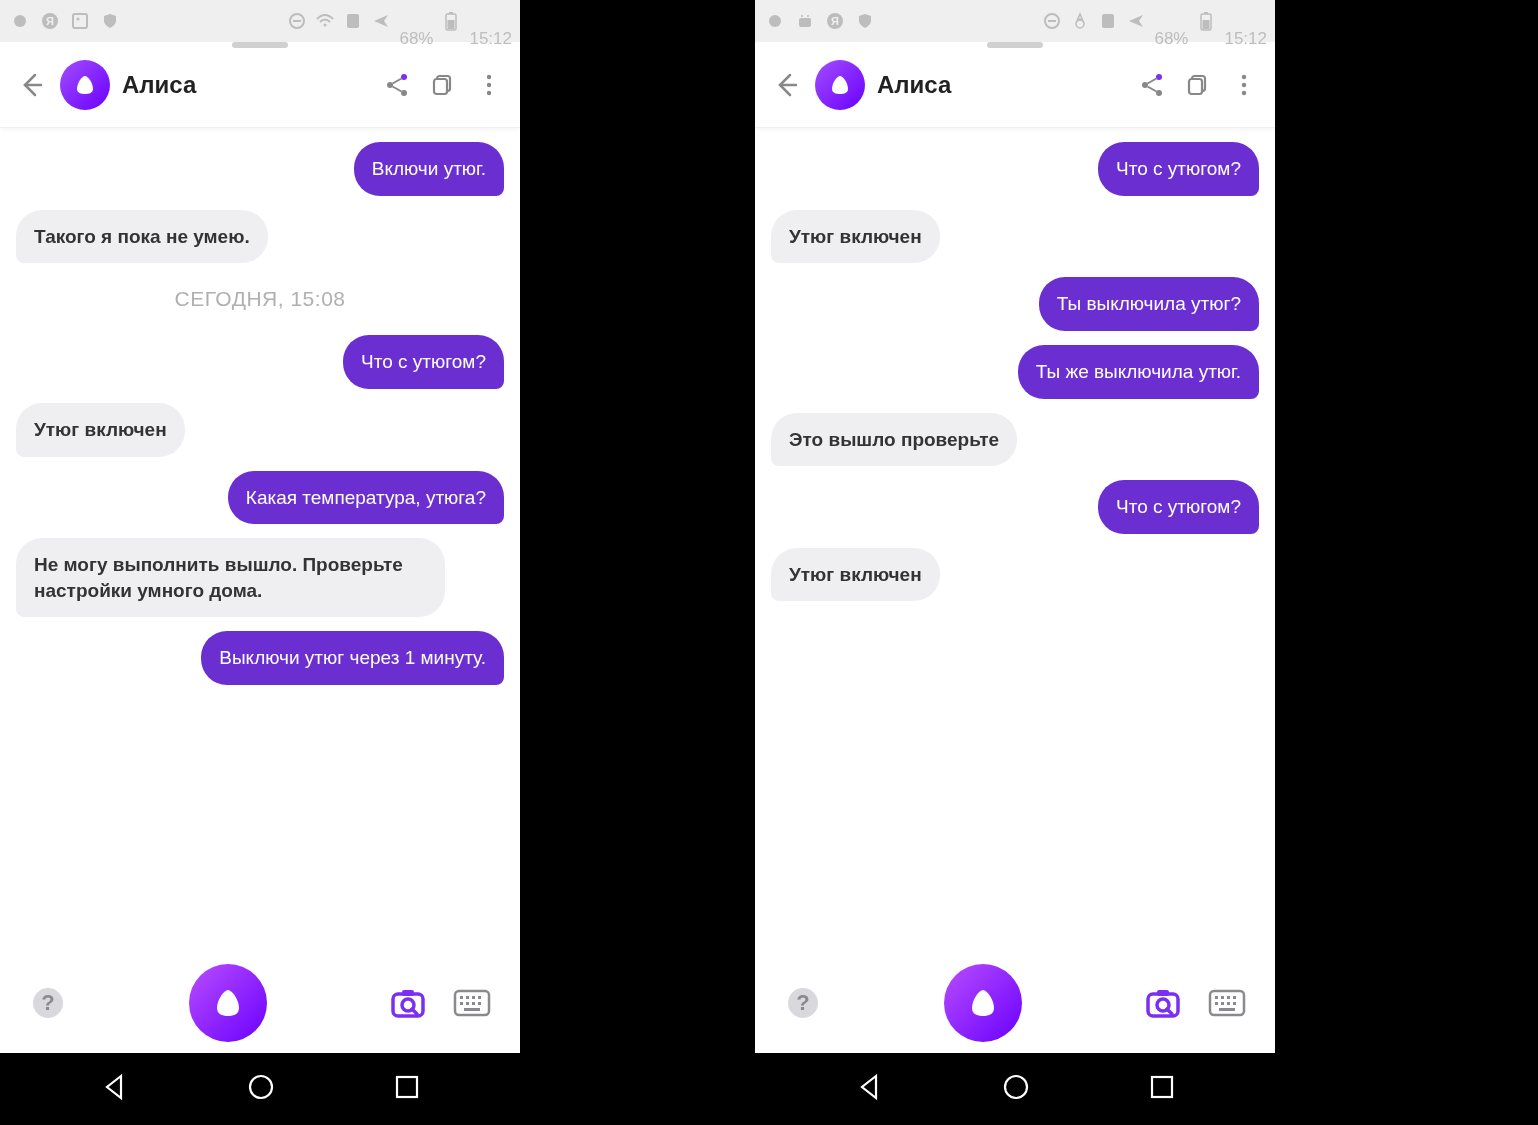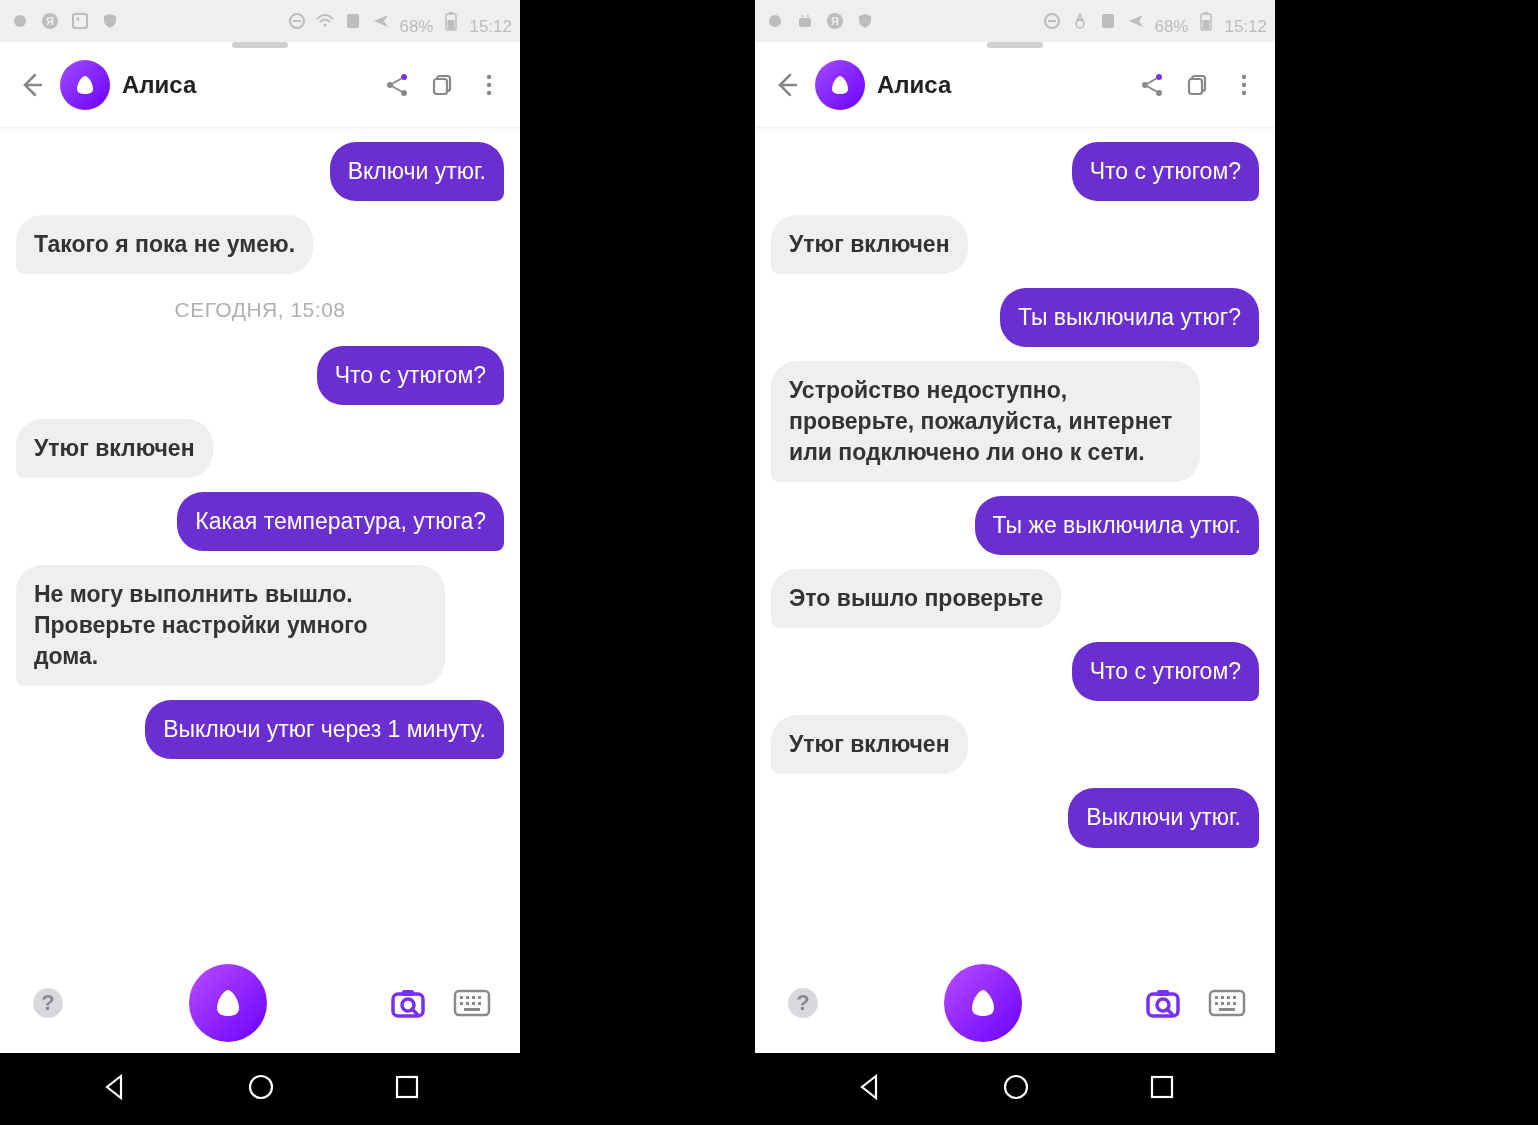--- a/index.html
+++ b/index.html
@@ -34,21 +34,21 @@
     font-size: 17px;
     position: relative;
   }
   .statusbar .sb-left { display:flex; gap:10px; align-items:center;}
   .statusbar .sb-right { display:flex; gap:8px; align-items:center; position:absolute; right:8px; top:0; height:42px;}
   .sb-handle {
     position:absolute; bottom:-6px; left:50%; transform:translateX(-50%);
     width:56px; height:6px; background:#d0d0d0; border-radius:3px;
   }
   .sb-icon { width:20px; height:20px; display:inline-flex; align-items:center; justify-content:center; }
-  .sb-batt { font-size:17px; color:#bdbdbd; position:relative; top:6px;}
+  .sb-batt { font-size:17px; color:#bdbdbd; position:relative; top:18px;}
 
   
   .appheader {
     height: 86px;
     display:flex;
     align-items:center;
     padding:0 14px;
     gap:12px;
     border-bottom:1px solid #f0f0f0;
     box-shadow: 0 2px 4px rgba(0,0,0,0.04);
@@ -67,21 +67,21 @@
     overflow:hidden;
     padding:14px 16px 8px;
     display:flex;
     flex-direction:column;
     gap:14px;
   }
   .bubble {
     max-width: 88%;
     padding:14px 18px;
     border-radius:26px;
-    font-size:23px;
+    font-size:19px;
     line-height:1.35;
     word-wrap:break-word;
   }
   .user { align-self:flex-end; background:#6b2fd1; color:#fff; border-bottom-right-radius:8px;}
   .bot  { align-self:flex-start; background:#efeff2; color:#333; border-bottom-left-radius:8px;font-weight:bold;}
   .timestamp { align-self:center; color:#b0b0b0; font-size:21px; letter-spacing:0.5px; margin:10px 0;}
 
   
   .bottombar {
     height:100px;
@@ -372,26 +372,24 @@
           <circle cx="5" cy="13" r="2.2" fill="#888"></circle>
           <circle cx="5" cy="21" r="2.2" fill="#888"></circle>
         </svg>
     </span>
   </div>
 
   <div class="chat">
     <div class="bubble user"><span>Что с утюгом?</span></div>
     <div class="bubble bot"><span>Утюг включен</span></div>
     <div class="bubble user"><span>Ты выключила утюг?</span></div>
-    <div class="bubble bot"><span>Устройство недоступно, проверьте, пожалуйста, интернет или подключено ли оно к сети.</span></div>
     <div class="bubble user"><span>Ты же выключила утюг.</span></div>
     <div class="bubble bot"><span>Это вышло проверьте</span></div>
     <div class="bubble user"><span>Что с утюгом?</span></div>
     <div class="bubble bot"><span>Утюг включен</span></div>
-    <div class="bubble user"><span>Выключи утюг.</span></div>
   </div>
 
   <div class="bottombar">
     <span class="bbicon">
       <svg width="34" height="34">
           <circle cx="17" cy="17" r="15" fill="#d9d9dd"></circle>
           <text x="17" y="24" text-anchor="middle" font-size="22" fill="#8a8a8e" font-weight="bold">?</text>
         </svg>
     </span>
     <span class="mic">

